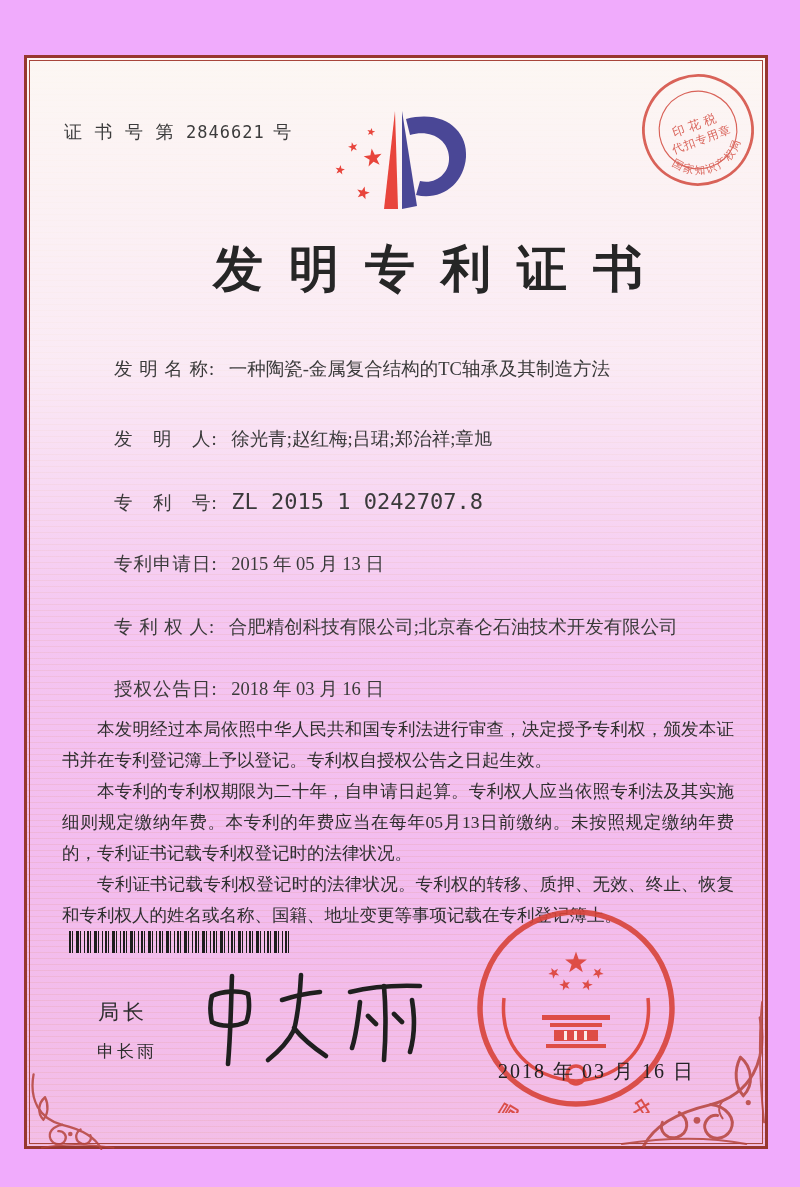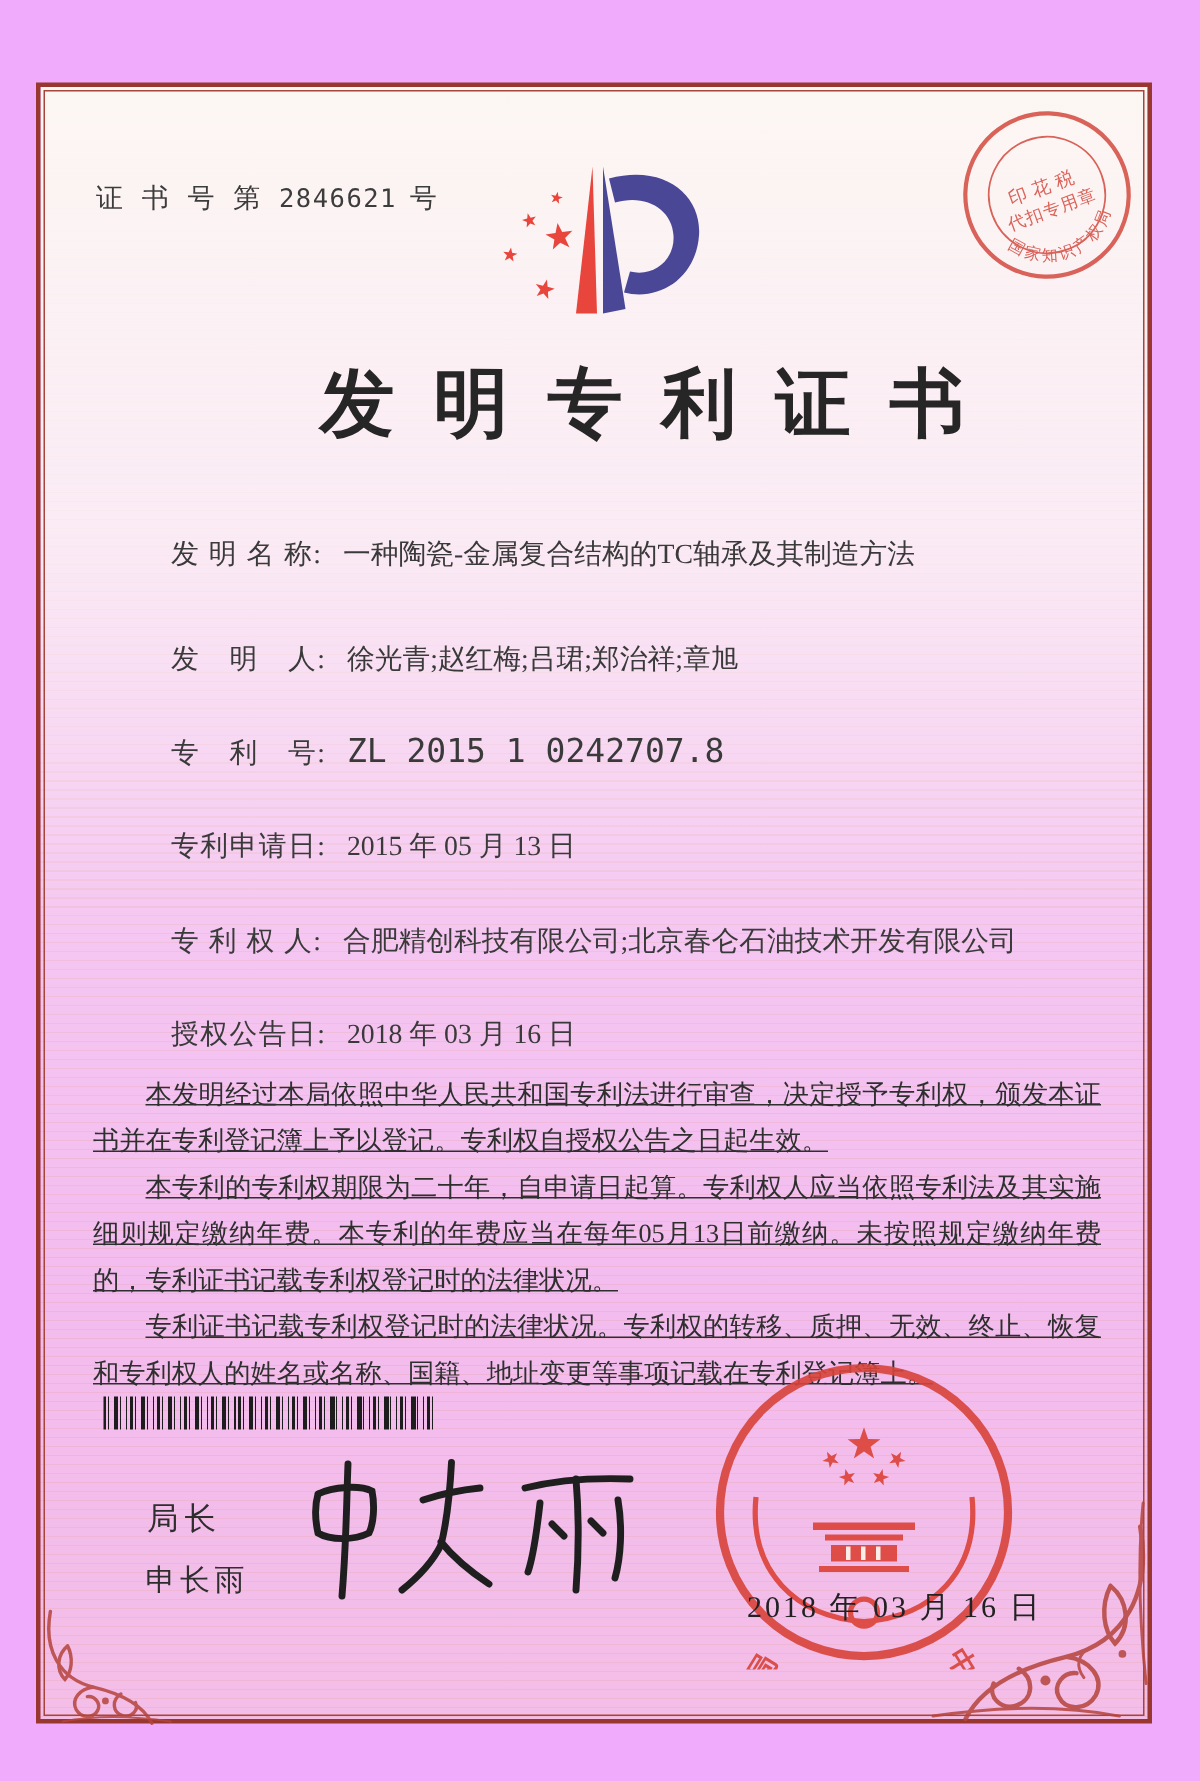--- a/index.html
+++ b/index.html
@@ -38,32 +38,32 @@
     position:absolute;left:0;top:236px;width:100%;text-align:center;
     font-size:50px;font-weight:700;color:#262626;letter-spacing:26px;text-indent:26px;margin-left:28px;
   }
   .field{position:absolute;left:66px;font-size:18.5px;color:#3a3a3a;white-space:nowrap;margin-left:48px;}
   .field .lab{letter-spacing:1px;}
   .field .val{margin-left:9px;}
   .val-mono{font-family:"DejaVu Sans Mono",monospace;font-size:22px;}
   .f0{top:356px}.f1{top:426px}.f2{top:489px}.f3{top:551px}.f4{top:614px}.f5{top:676px}
   .body-text{
     position:absolute;left:62px;top:714px;width:672px;
-    font-size:17.5px;line-height:31px;color:#2f2f2f;text-decoration:underline;
+    font-size:17.5px;line-height:31px;color:#2f2f2f;
   }
   .body-text p{margin:0;text-indent:2em;text-align:justify;}
   .barcode{
     position:absolute;left:69px;top:931px;width:223px;height:22px;
     background:repeating-linear-gradient(90deg,
       #1d1d1d 0 2px,transparent 2px 3px,#1d1d1d 3px 4px,transparent 4px 7px,
       #1d1d1d 7px 10px,transparent 10px 11px,#1d1d1d 11px 12px,transparent 12px 15px,
       #1d1d1d 15px 16px,transparent 16px 18px);
   }
   .signer-title{position:absolute;left:98px;top:998px;font-size:21px;color:#2e2e2e;letter-spacing:4px;}
-  .signer-name{position:absolute;left:97px;top:1040px;font-size:20px;color:#2e2e2e;letter-spacing:3px;}
+  .signer-name{position:absolute;left:97px;top:1040px;font-size:17px;color:#2e2e2e;letter-spacing:3px;}
   .signature-svg{position:absolute;left:198px;top:972px;z-index:6;}
   .office-seal{position:absolute;left:471px;top:903px;opacity:.9;z-index:5;}
   .issue-date{
     position:absolute;left:498px;top:1058px;font-size:20px;color:#222;
     letter-spacing:2px;z-index:6;
   }
   .flourish-br{position:absolute;left:620px;top:1000px;z-index:1;}
   .flourish-bl{position:absolute;left:26px;top:1064px;z-index:1;transform:scaleX(-1);}
   .seal-text{fill:#d8443a;}
   .stamp-text{fill:#d34a3f;}

